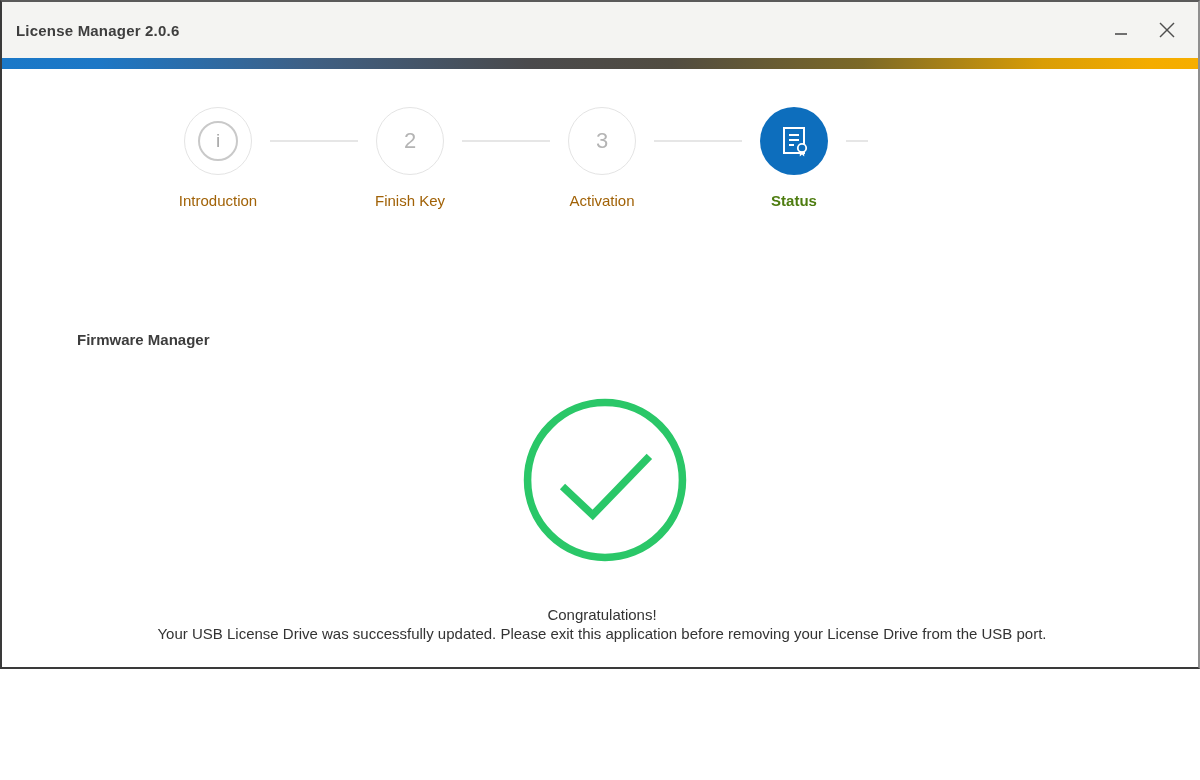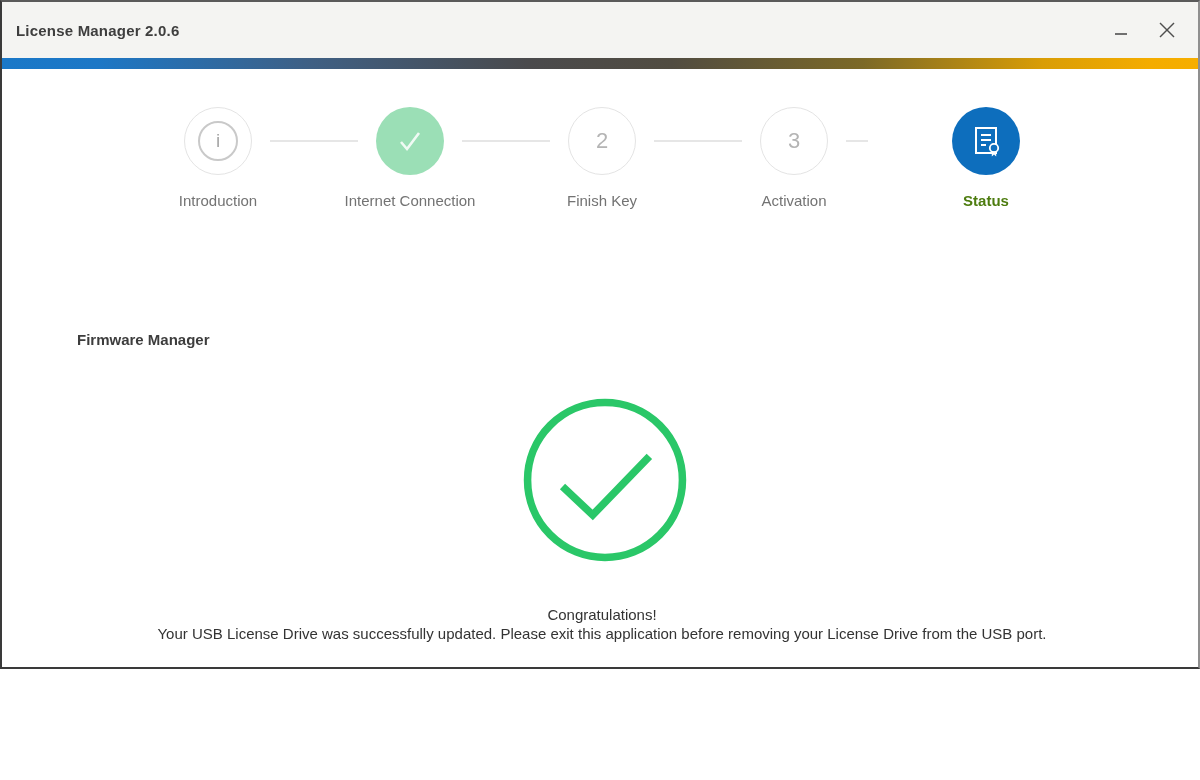--- a/index.html
+++ b/index.html
@@ -38,21 +38,21 @@
   }
   .step-circle.outlined { border: 1px solid #e4e4e4; }
   .step-circle.done { background: #9bdfb6; }
   .step-circle.active { background: #0d6ebd; }
   .step-number { font-size: 22px; color: #b4b4b4; }
   .info-inner {
     width: 40px; height: 40px; border-radius: 50%; border: 2px solid #c9c9c9;
     display: flex; align-items: center; justify-content: center;
   }
   .info-inner span { font-size: 19px; color: #a8a8a8; font-style: normal; }
-  .step-label { margin-top: 17px; font-size: 15px; color: #737373; white-space: nowrap; }
+  .step-label { margin-top: 17px; font-size: 15px; color: #a16207; white-space: nowrap; }
   .step-label.active { color: #4d7c0f; font-weight: bold; }
   .connector { position: absolute; top: 33px; height: 2px; background: #e6e6e6; }
   .c1 { left: 148px; width: 88px; }
   .c2 { left: 340px; width: 88px; }
   .c3 { left: 532px; width: 88px; }
   .c4 { left: 724px; width: 22px; }
   
   .section-title { position: absolute; left: 75px; top: 329px; font-size: 15px; font-weight: bold; color: #3d3d3d; }
   .success-icon { position: absolute; left: 518px; top: 393px; }
   .headline { position: absolute; left: 0; width: 1200px; top: 604px; text-align: center; font-size: 15px; color: #333333; }
@@ -100,28 +100,20 @@
 
       <div class="step">
         <div class="step-circle outlined">
           <div class="info-inner">
               <span>i</span>
             </div>
         </div>
         <div class="step-label">Introduction</div>
       </div>
 
-      <div class="step">
-        <div class="step-circle done">
-          <svg width="34" height="34" viewBox="0 0 34 34">
-            <polyline points="8,18 14,25 26,9" fill="none" stroke="#ffffff" stroke-width="2.6" stroke-opacity="0.85"></polyline>
-          </svg>
-        </div>
-        <div class="step-label">Internet Connection</div>
-      </div>
 
       <div class="step">
         <div class="step-circle outlined">
           <span class="step-number">2</span>
         </div>
         <div class="step-label">Finish Key</div>
       </div>
 
       <div class="step">
         <div class="step-circle outlined">

